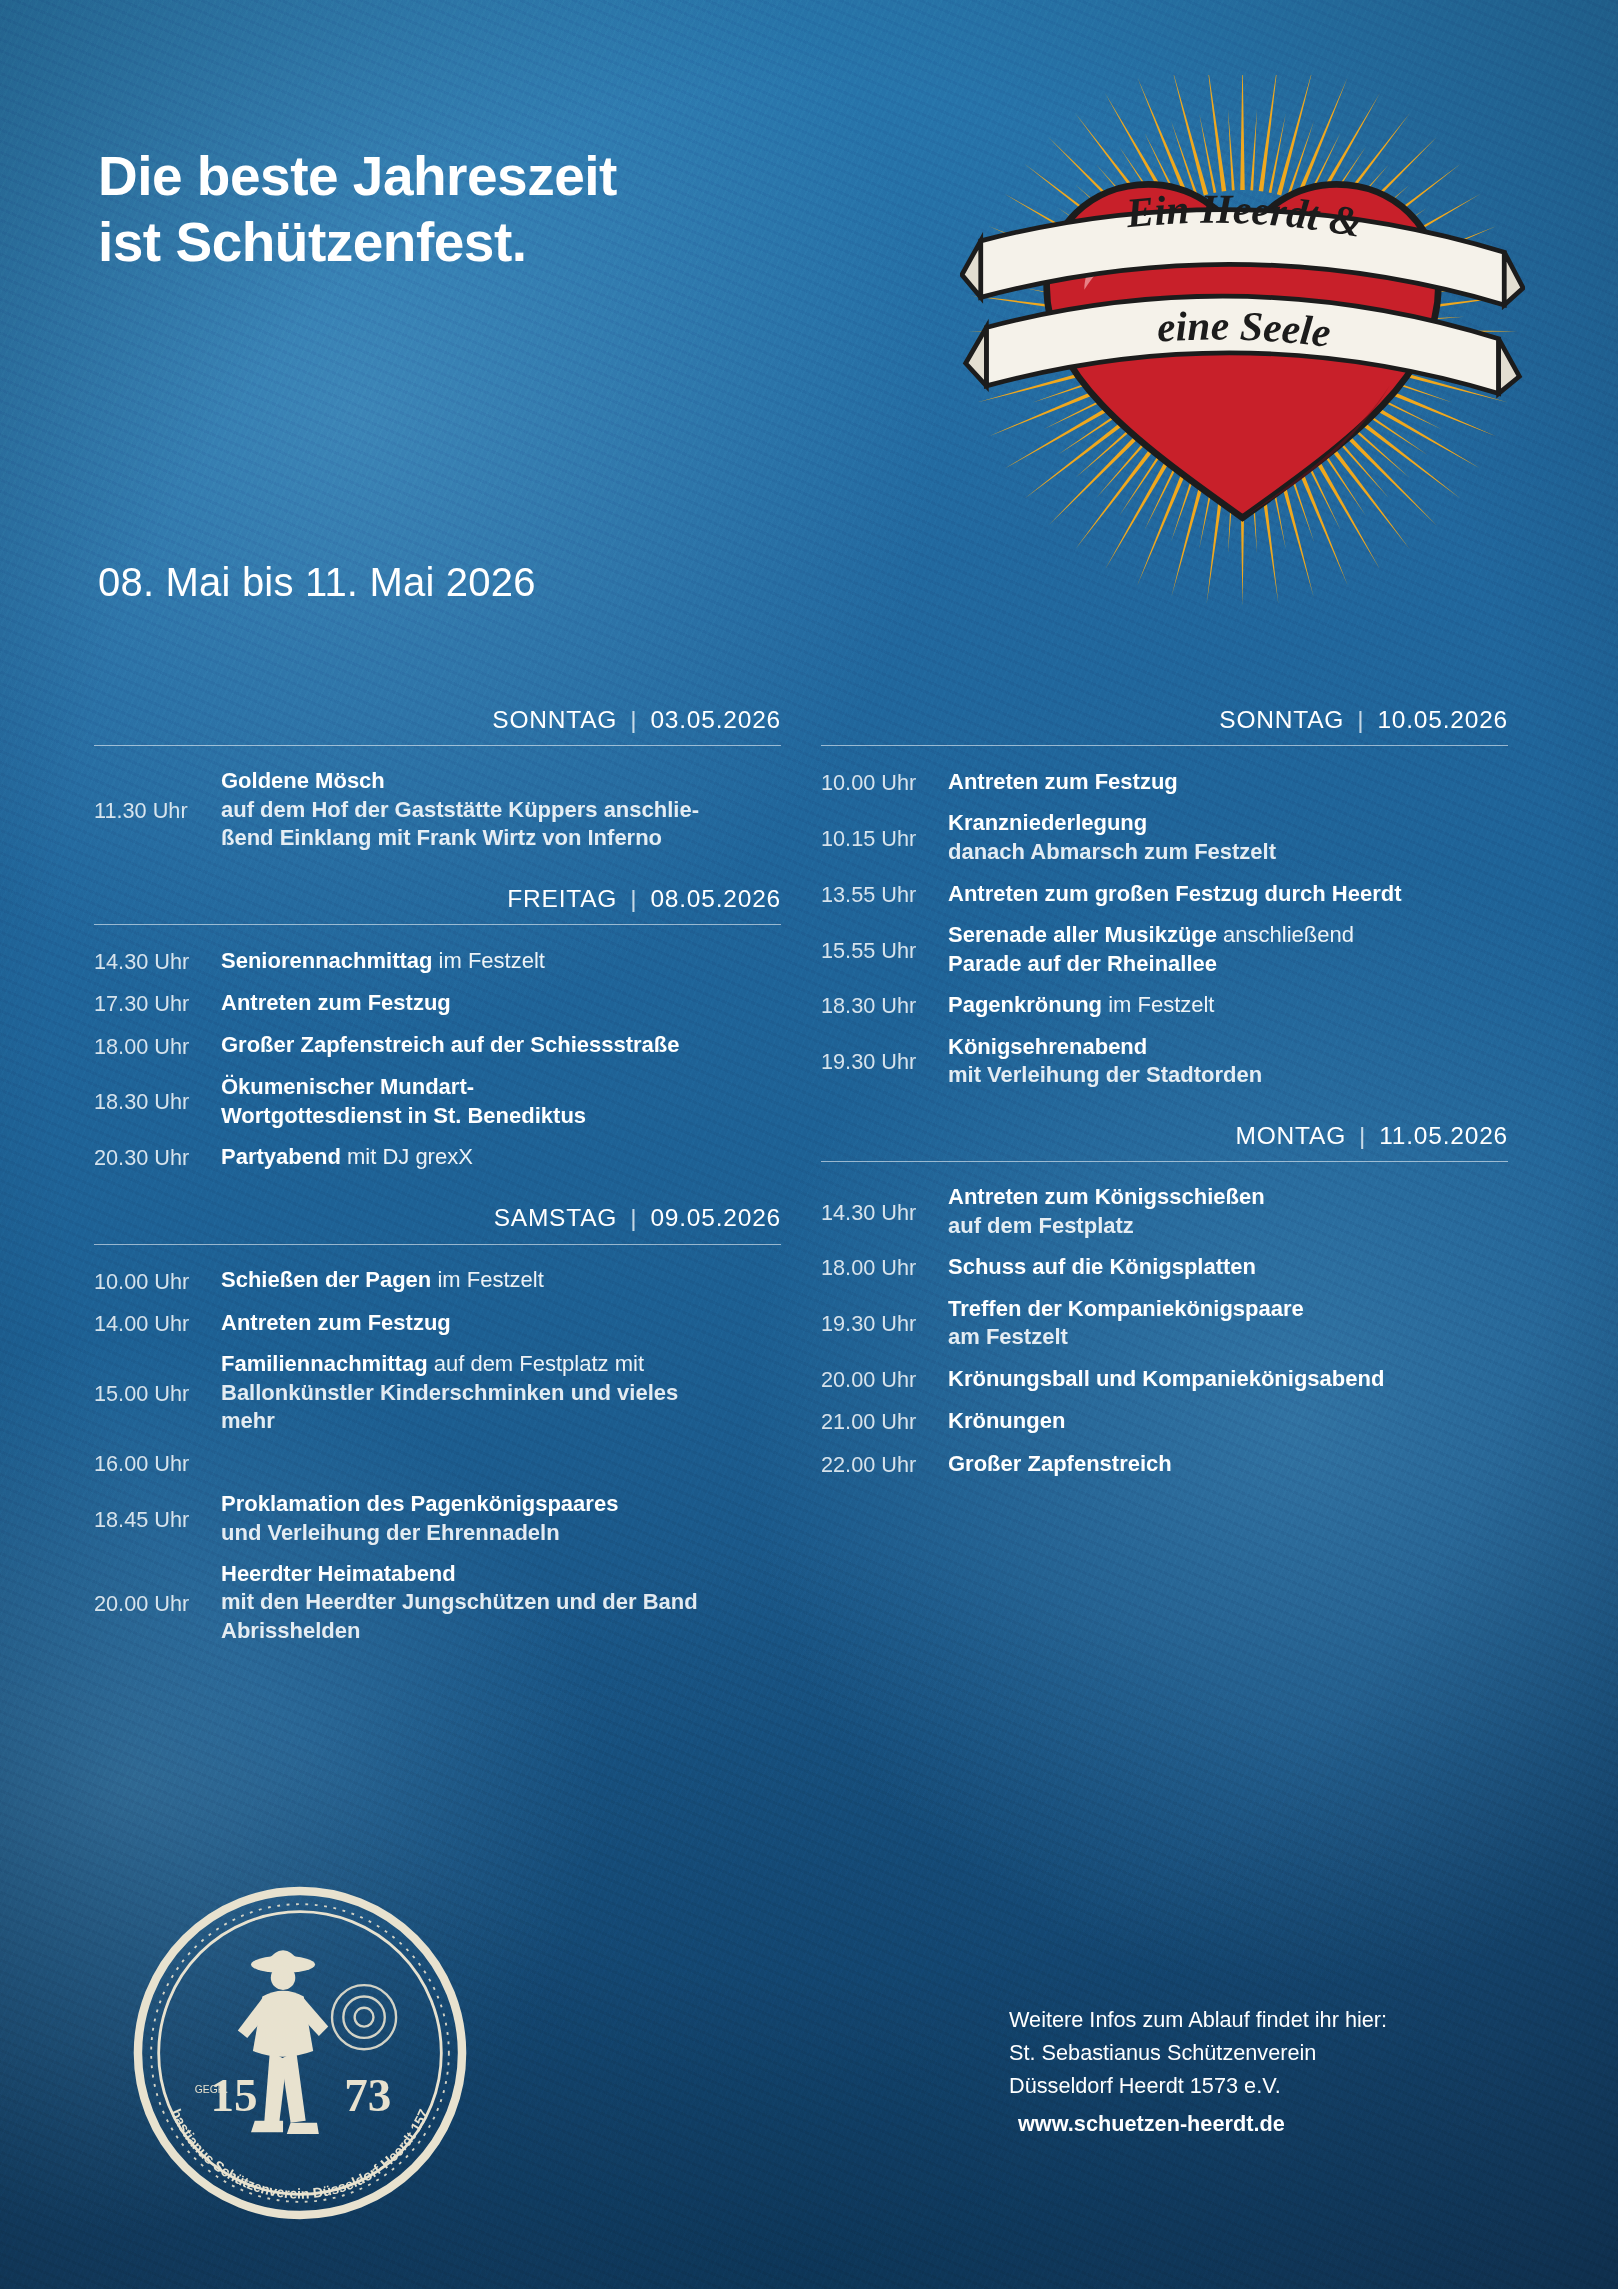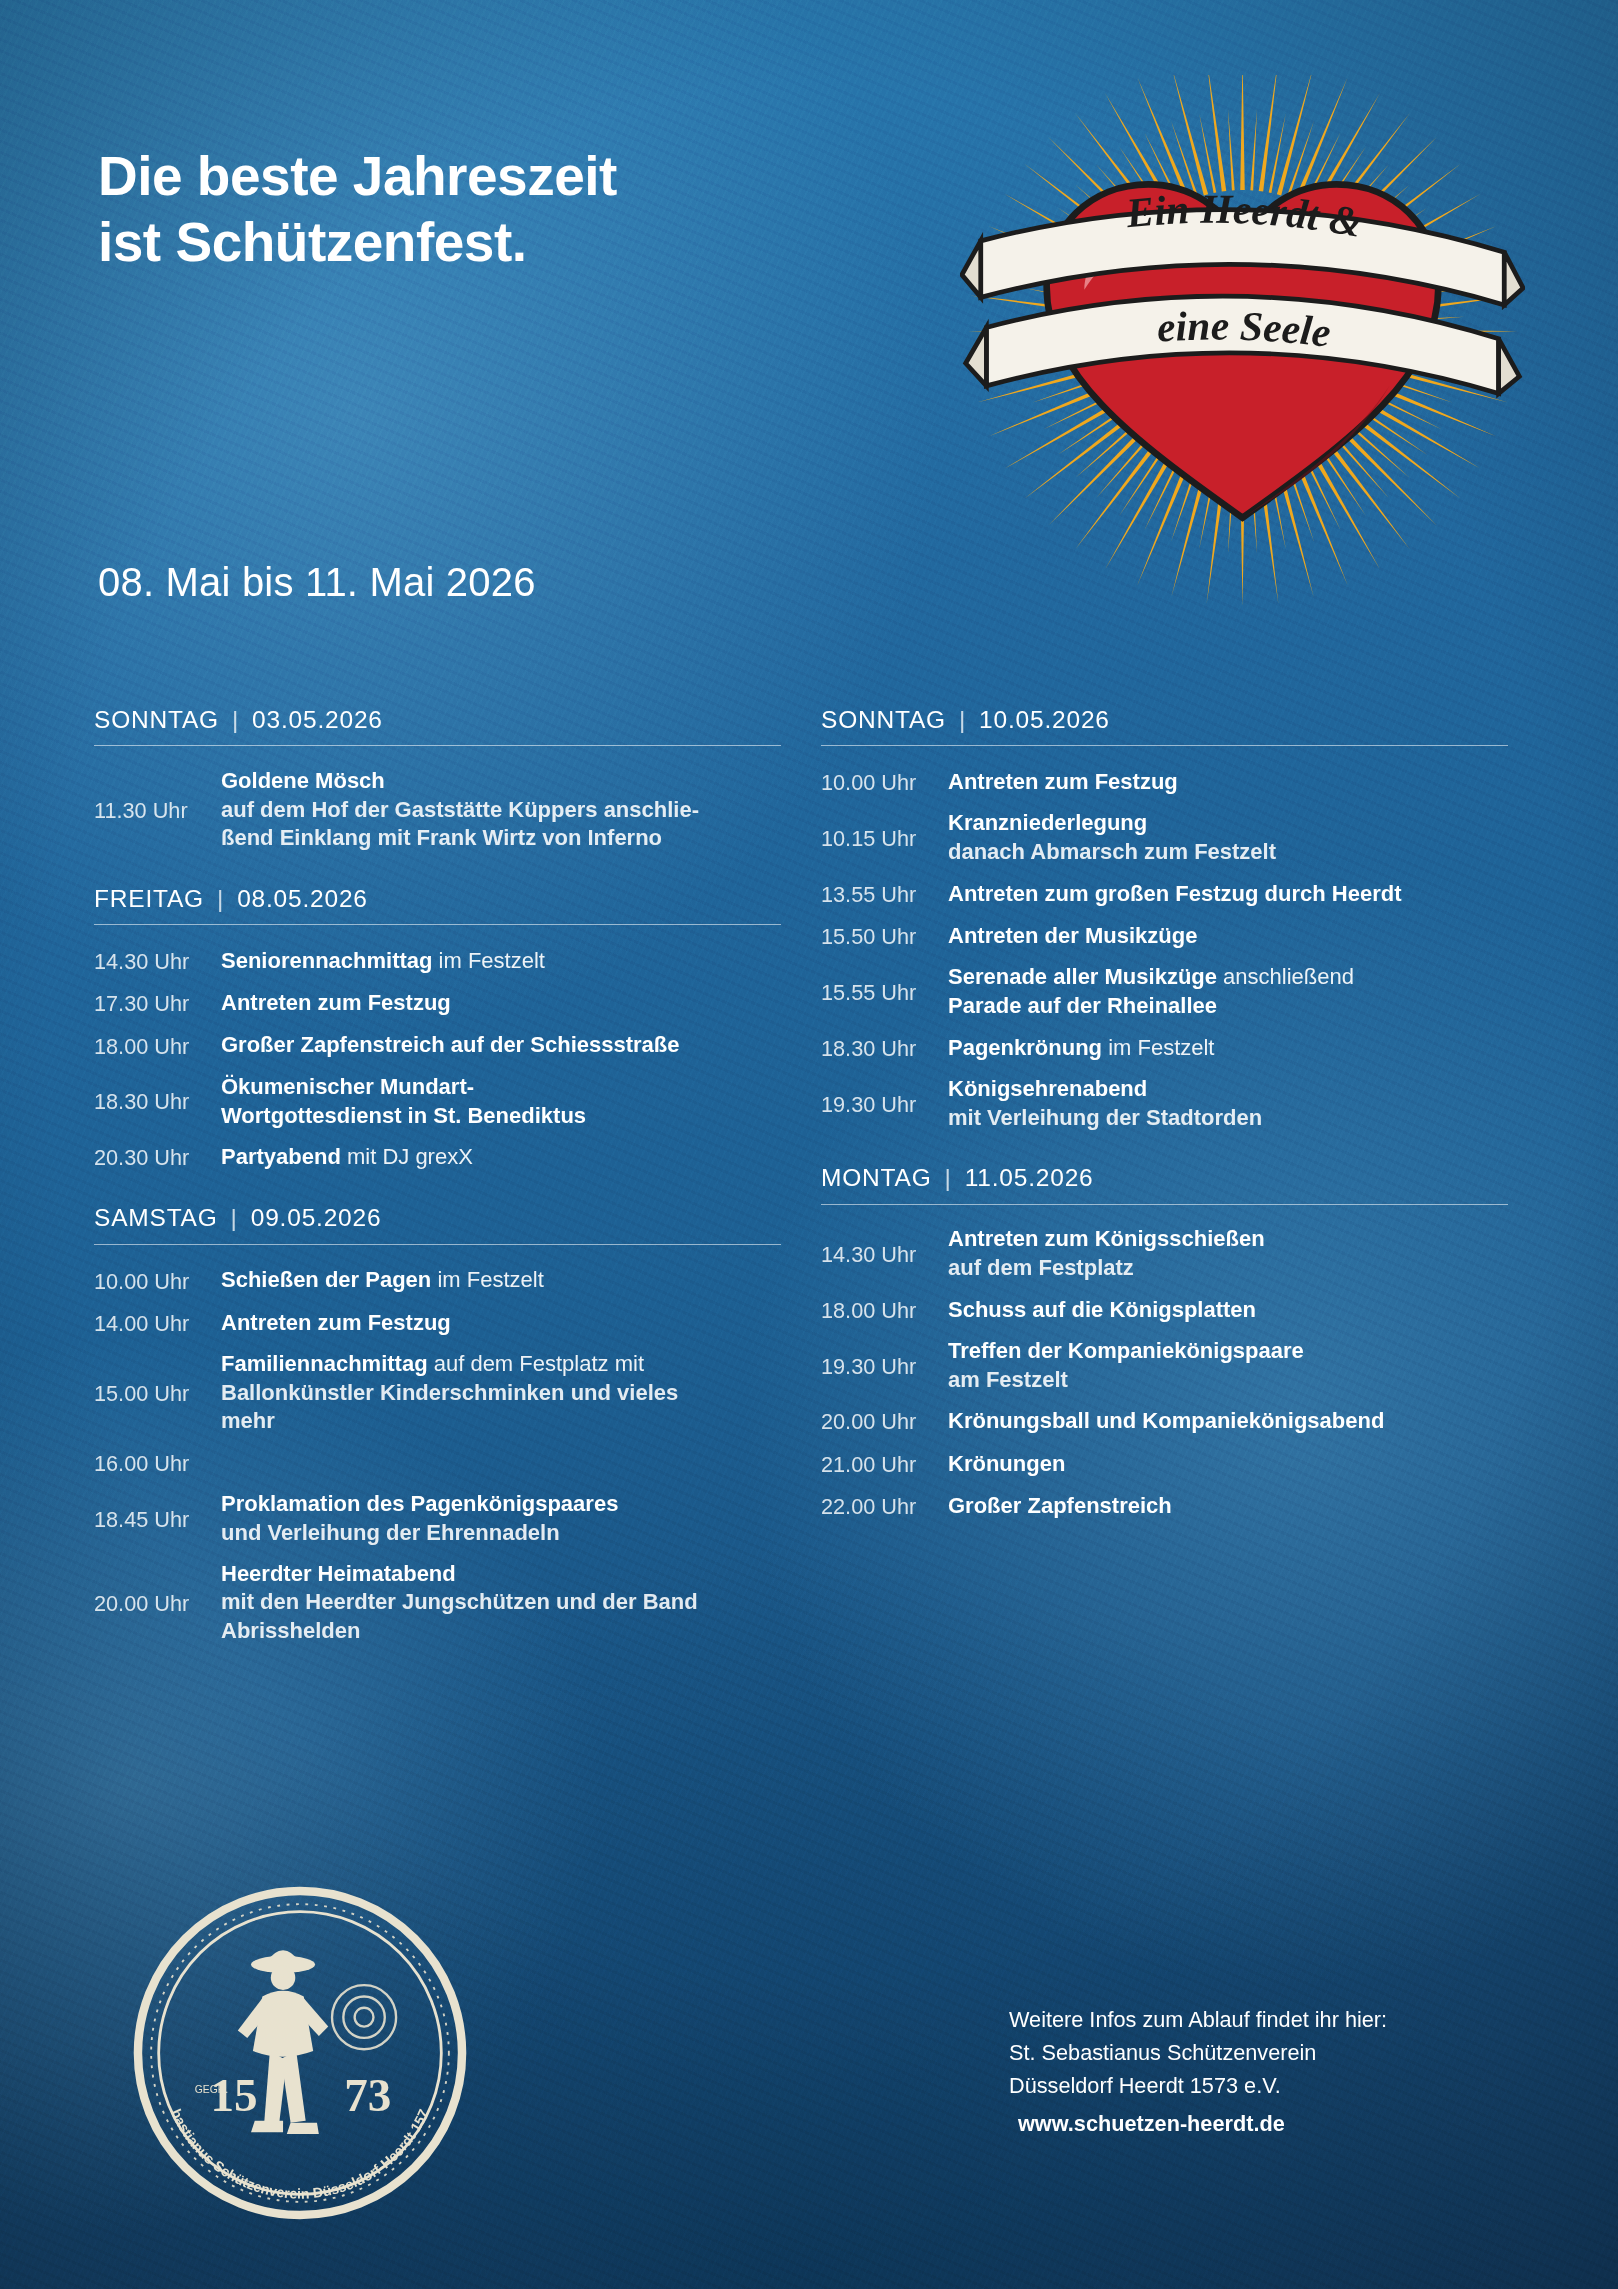--- a/index.html
+++ b/index.html
@@ -89,20 +89,21 @@
   .col-right { left: 821px;  top: 706px; }
 
   .day-block { margin-bottom: 32px; }
 
   .day-head {
     color: #ffffff;
     font-size: 24.5px;
     letter-spacing: 0.8px;
     padding-bottom: 11.3px;
     white-space: nowrap;
+    text-align: right;
   }
   .day-head .sep {
     display: inline-block;
     margin: 0 13px;
     color: rgba(255,255,255,0.75);
   }
   .rule {
     height: 0.9px;
     background: rgba(255,255,255,0.55);
     margin-bottom: 21px;
@@ -386,24 +387,20 @@
         </div>
         <div class="entry">
           <div class="time">10.15 Uhr</div>
           <div class="desc"><b>Kranzniederlegung</b><span class="sub">danach Abmarsch zum Festzelt</span></div>
         </div>
         <div class="entry">
           <div class="time">13.55 Uhr</div>
           <div class="desc"><b>Antreten zum großen Festzug durch Heerdt</b></div>
         </div>
         <div class="entry">
-          <div class="time">15.50 Uhr</div>
-          <div class="desc"><b>Antreten der Musikzüge</b></div>
-        </div>
-        <div class="entry">
           <div class="time">15.55 Uhr</div>
           <div class="desc"><b>Serenade aller Musikzüge</b><span class="light"> anschließend</span><br><b>Parade auf der Rheinallee</b></div>
         </div>
         <div class="entry">
           <div class="time">18.30 Uhr</div>
           <div class="desc"><b>Pagenkrönung</b><span class="light"> im Festzelt</span></div>
         </div>
         <div class="entry">
           <div class="time">19.30 Uhr</div>
           <div class="desc"><b>Königsehrenabend</b><span class="sub">mit Verleihung der Stadtorden</span></div>

